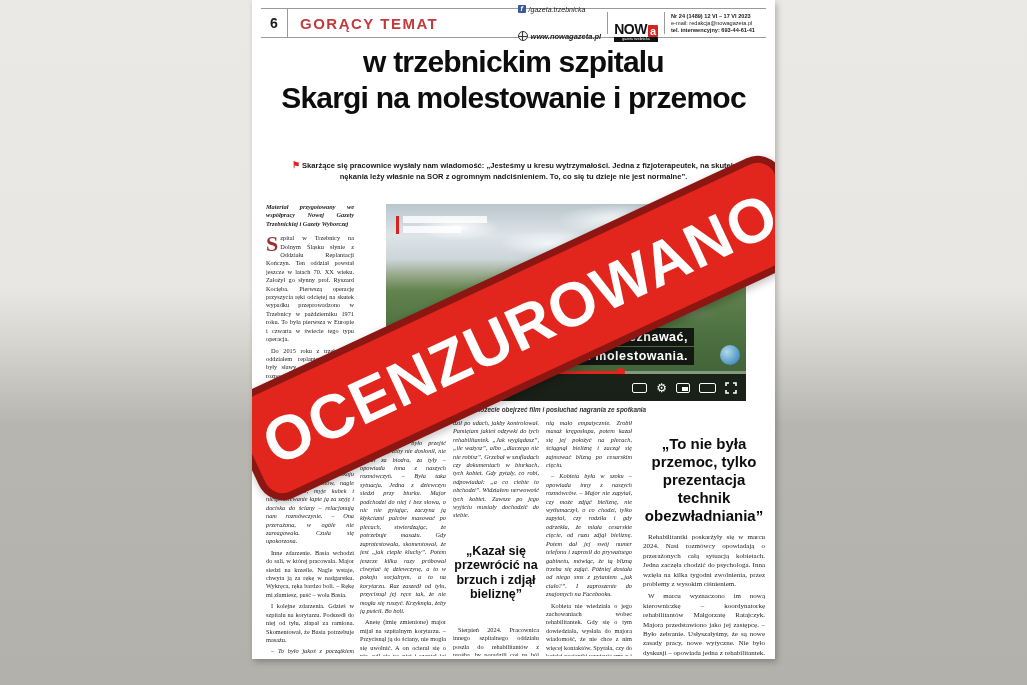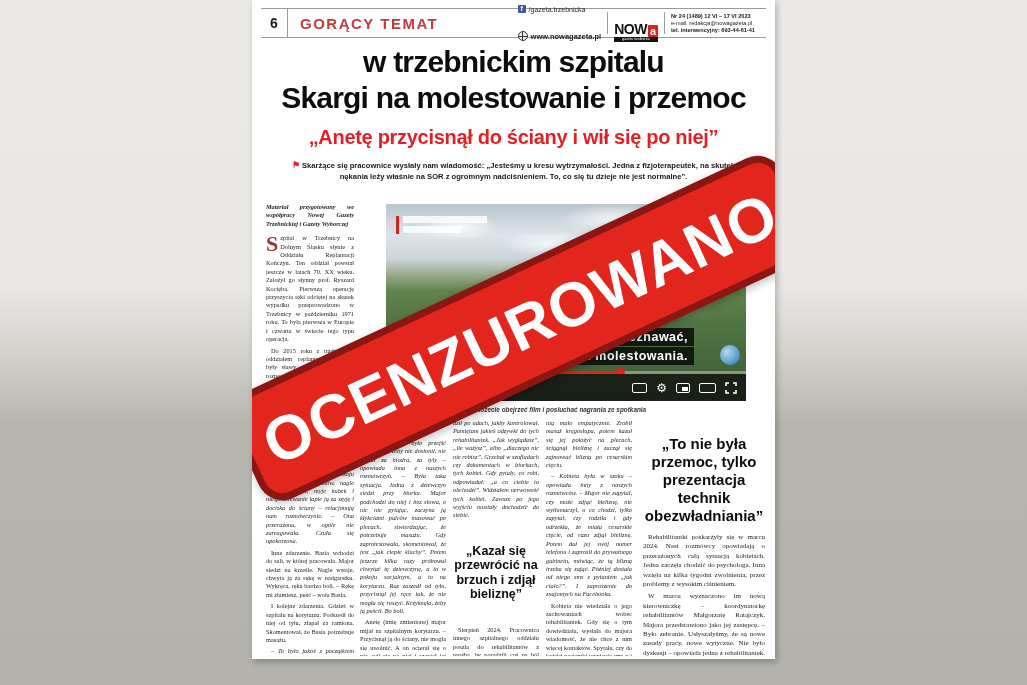--- a/index.html
+++ b/index.html
@@ -11,21 +11,21 @@
 
   
   .hdr{position:absolute;left:9px;top:8px;width:505px;height:28px;
     border-top:1px solid #9a9a9a;border-bottom:1px solid #9a9a9a;
     display:flex;align-items:center;font-family:"Liberation Sans",sans-serif;}
   .pagenum{width:26px;height:100%;display:flex;align-items:center;justify-content:center;
     border-right:1px solid #9a9a9a;font-weight:bold;font-size:14px;color:#1a1a1a;}
   .section-title{margin-left:12px;color:#c23a3c;font-weight:bold;font-size:15px;letter-spacing:1.5px;}
   .hdr-right{margin-left:auto;display:flex;align-items:center;height:100%;}
   .vdiv{width:1px;height:80%;background:#9a9a9a;margin:0 6px;}
-  .soc{display:flex;flex-direction:column;gap:18px;align-items:flex-start;font-size:7px;color:#222;}
+  .soc{display:flex;flex-direction:column;gap:18px;align-items:flex-start;font-size:7px;color:#222;font-style:italic;}
   .soc .line{display:flex;align-items:center;gap:3px;}
   .fb-ic{display:inline-block;width:8px;height:8px;background:#3b5998;color:#fff;font-size:7px;
     font-weight:bold;text-align:center;line-height:8px;border-radius:1px;}
   .globe-ic{display:inline-block;width:8px;height:8px;border:1px solid #333;border-radius:50%;
     background:linear-gradient(#333,#333) center/8px 1px no-repeat,
                linear-gradient(#333,#333) center/1px 8px no-repeat,#f2f2f2;}
   .soc b{font-weight:bold;font-size:7.5px;}
   .logo{display:flex;flex-direction:column;align-items:center;}
   .logo-top{display:flex;align-items:flex-end;margin-top:16px;}
   .logo-now{font-weight:900;font-size:14px;letter-spacing:-.5px;color:#111;}
@@ -152,21 +152,20 @@
           <div>e-mail: redakcja@nowagazeta.pl</div>
           <div class="phone">tel. interwencyjny: 693-44-61-41</div>
         </div>
       </div>
     </div>
 
     <div class="headline">
       <div>w trzebnickim szpitalu</div>
       <div>Skargi na molestowanie i przemoc</div>
     </div>
-    <div class="subhead">„Anetę przycisnął do ściany i wił się po niej”</div>
     <div class="lead">
       <span class="flag">⚑</span><span>Skarżące się pracownice wysłały nam wiadomość: „Jesteśmy u kresu wytrzymałości. Jedna z fizjoterapeutek, na skutek nękania leży właśnie na SOR z ogromnym nadciśnieniem. To, co się tu dzieje nie jest normalne”.</span>
     </div>
 
     <div class="col col1">
         <p class="para credit">Materiał przygotowany we współpracy Nowej Gazety Trzebnickiej i Gazety Wyborczej</p>
         <p class="para ni"><span class="dropcap">S</span>zpital w Trzebnicy na Dolnym Śląsku słynie z Oddziału Replantacji Kończyn. Ten oddział powstał jeszcze w latach 70. XX wieku. Założył go słynny prof. Ryszard Kocięba. Pierwszą operację przyszycia ręki odciętej na skutek wypadku przeprowadzono w Trzebnicy w październiku 1971 roku. To była pierwsza w Europie i czwarta w świecie tego typu operacja.</p>
         <p class="para">Do 2015 roku z trzebnickim oddziałem replantacji związane były sławy chirurgii. Pracą ich rozpoczął kierować koordynator. Rozdziela pracę, przygotowuje grafik dyżurów. Latem 2023 roku przyszedł tu emerytowany major Wojska Polskiego, z zawodu rehabilitant, najpierw na staż rehabilitancki.</p>
         <p class="para">Potem – w grudniu 2023 – przyjęto go na wieczną umowę. W styczniu 2024 się zaczęło.</p>
         <p class="para it">– Basia [imię zmienione – red.] siedzi na krześle w pokoju socjalnym rehabilitantów, nagle wchodzi major, myje kubek i niespodziewanie łapie ją za szyję i dociska do ściany – relacjonują nam rozmówczynie. – Ona przerażona, w ogóle nie zareagowała. Czuła się upokorzona.</p>

